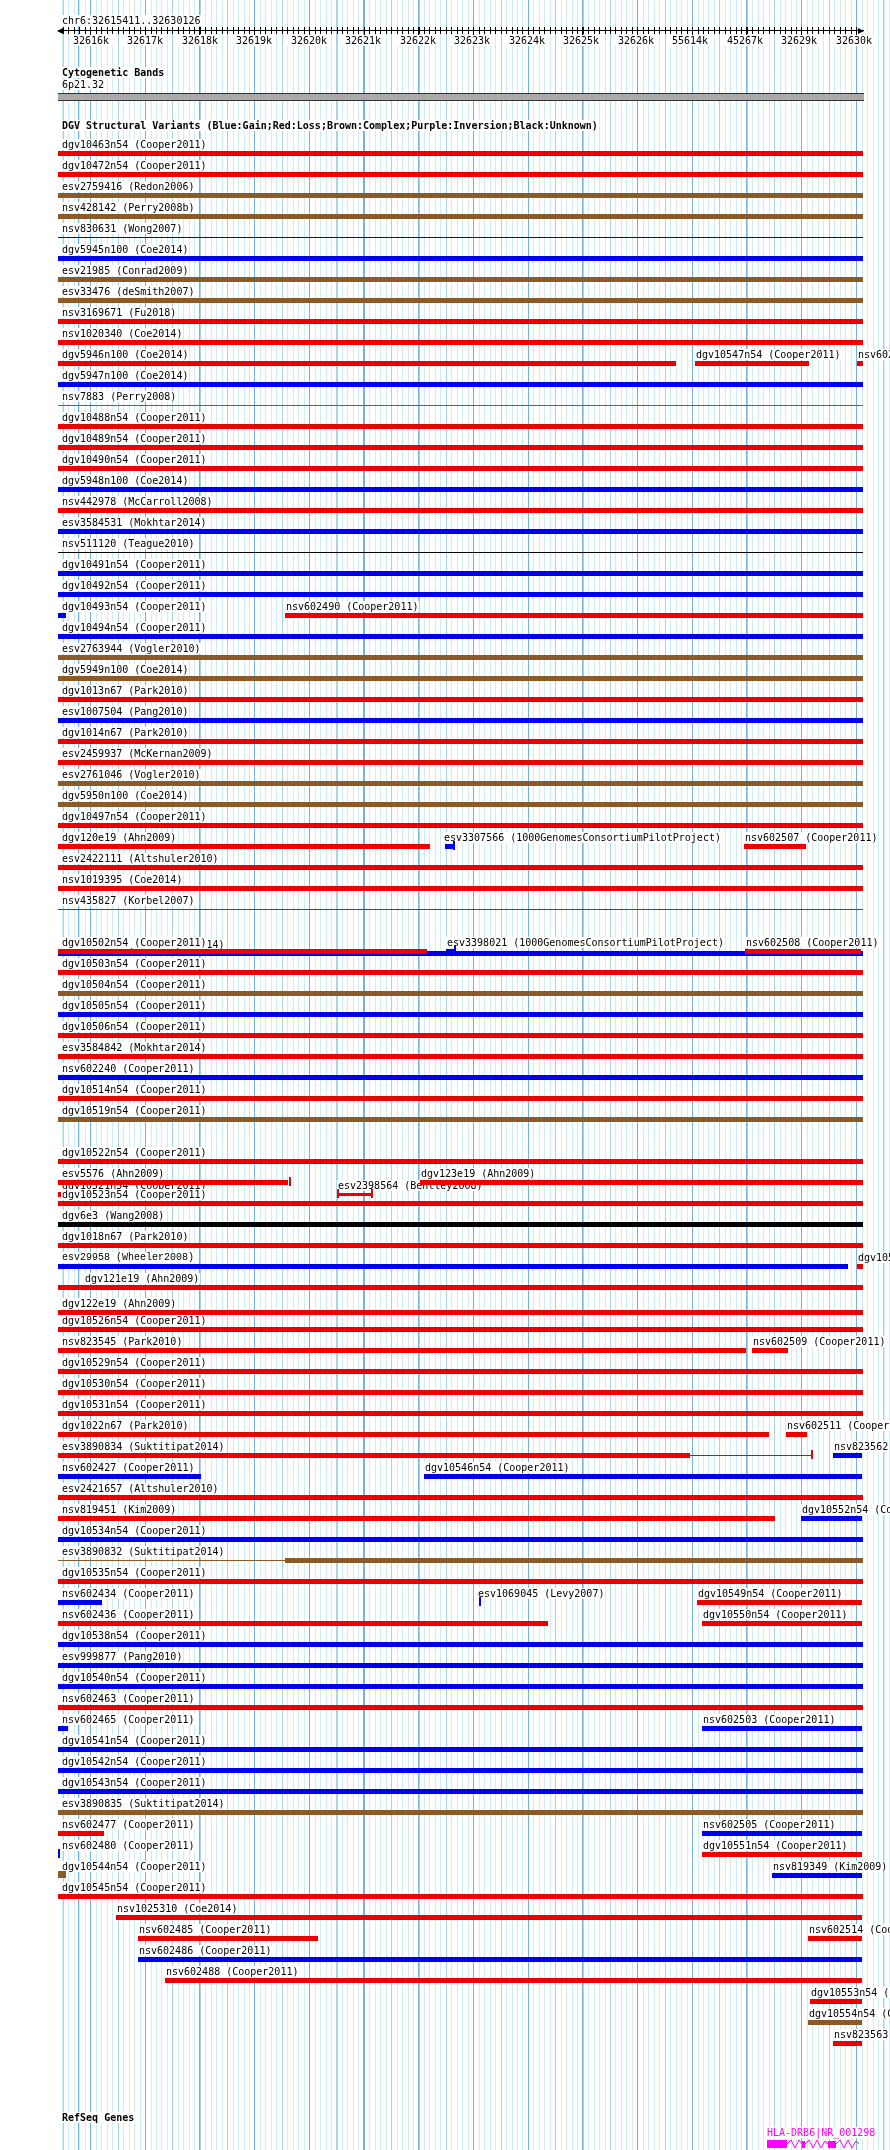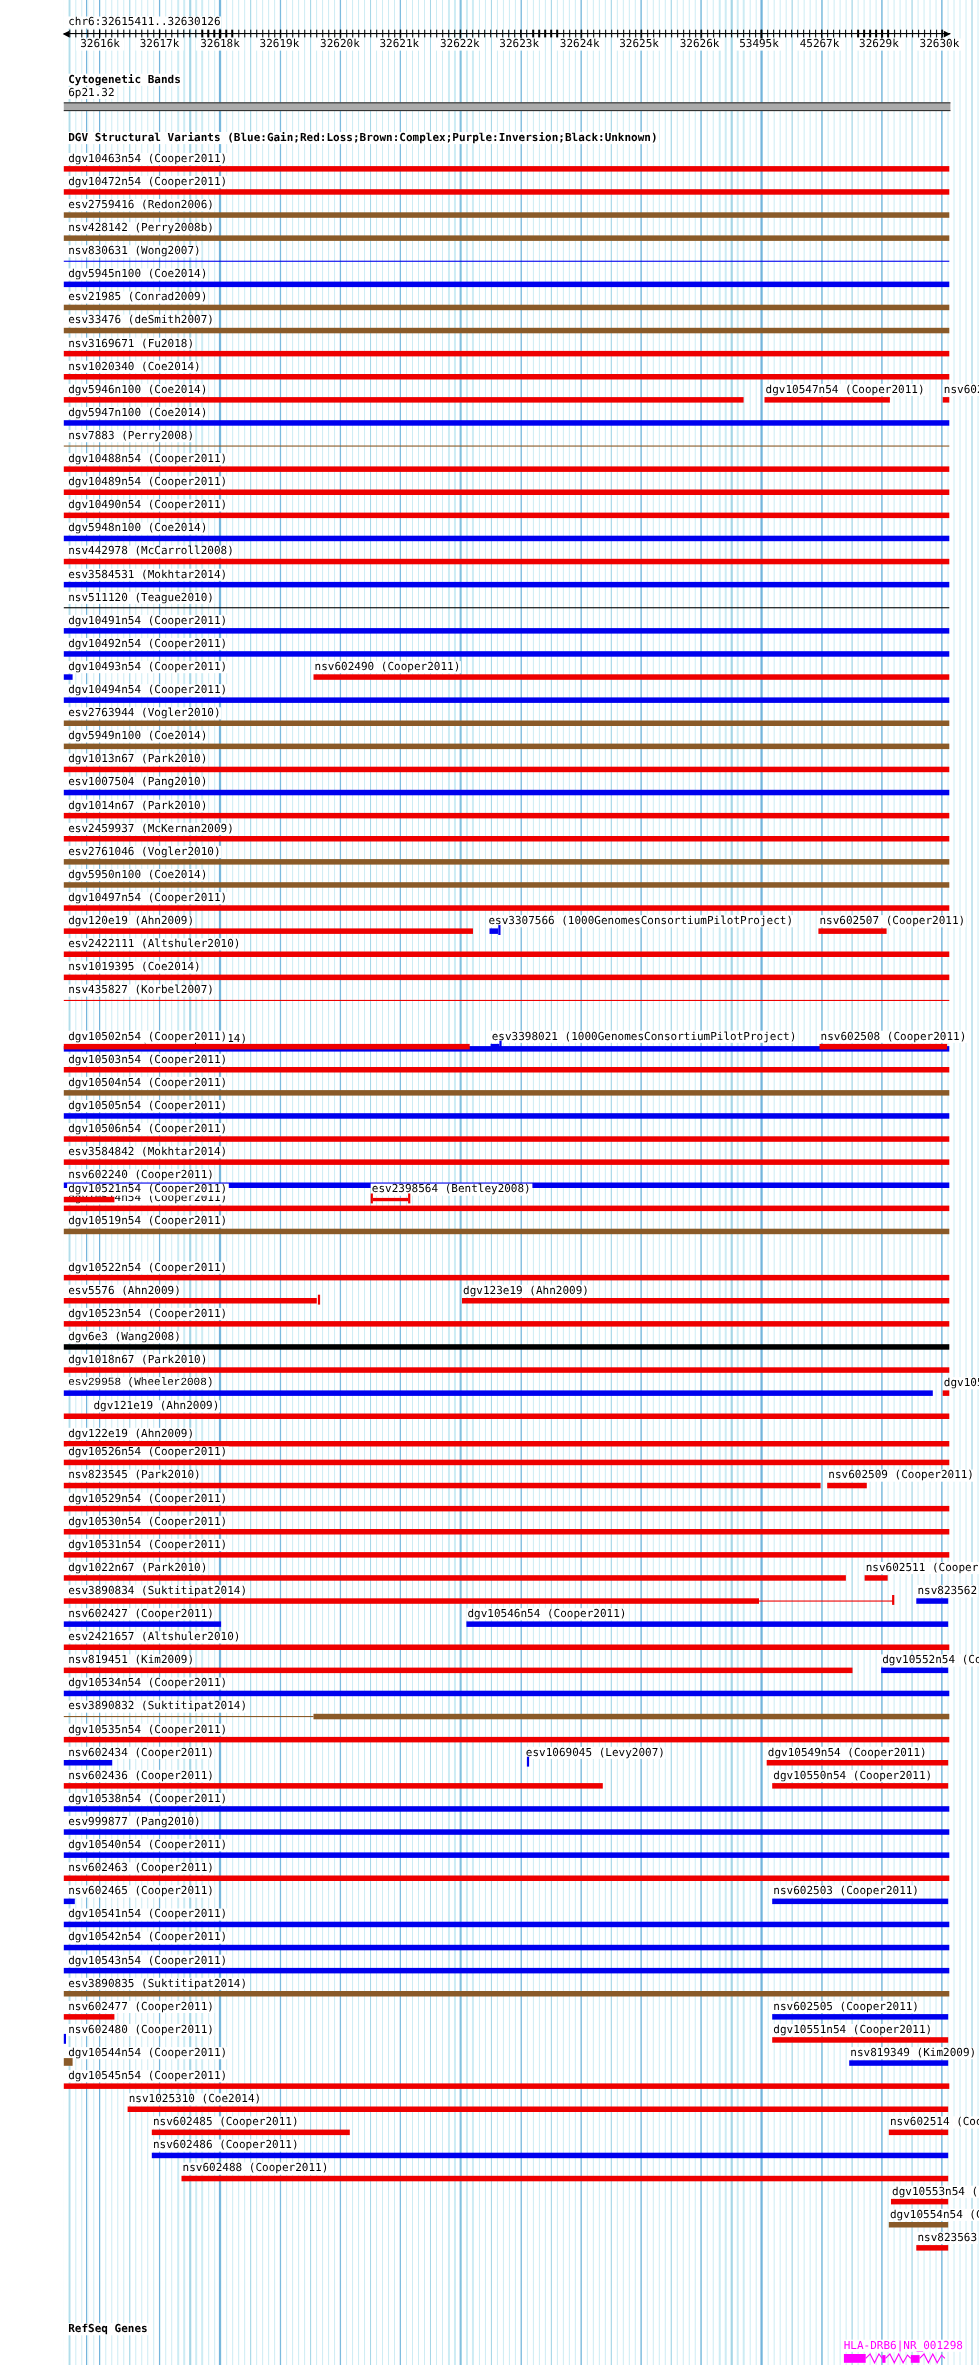--- a/index.html
+++ b/index.html
@@ -52,21 +52,21 @@
       <span class="rlbl" style="left: 123px;">32617k</span>
       <span class="rlbl" style="left: 178px;">32618k</span>
       <span class="rlbl" style="left: 232px;">32619k</span>
       <span class="rlbl" style="left: 287px;">32620k</span>
       <span class="rlbl" style="left: 341px;">32621k</span>
       <span class="rlbl" style="left: 396px;">32622k</span>
       <span class="rlbl" style="left: 450px;">32623k</span>
       <span class="rlbl" style="left: 505px;">32624k</span>
       <span class="rlbl" style="left: 559px;">32625k</span>
       <span class="rlbl" style="left: 614px;">32626k</span>
-      <span class="rlbl" style="left: 668px;">53495k</span>
+      <span class="rlbl" style="left: 668px;">55614k</span>
       <span class="rlbl" style="left: 723px;">45267k</span>
       <span class="rlbl" style="left: 777px;">32629k</span>
       <span class="rlbl" style="left: 832px;">32630k</span>
     </div>
 
   <div class="txt bold" style="left:61px;top:67px;">Cytogenetic Bands</div>
   <div class="txt" style="left:61px;top:79px;">6p21.32</div>
   <div id="cyto-bar"></div>
 
   <div class="txt bold" style="left:61px;top:120px;">DGV Structural Variants (Blue:Gain;Red:Loss;Brown:Complex;Purple:Inversion;Black:Unknown)</div>
@@ -268,21 +268,21 @@
         <div class="seg seg-b" style="left: 58px; width: 805px; background: rgb(0, 0, 238);"></div>
       </div>
       <div class="trk-row" style="top: 1084px;">
         <span class="lbl" style="left: 61px;">dgv10514n54 (Cooper2011)</span>
         <div class="seg seg-b" style="left: 58px; width: 805px; background: rgb(238, 0, 0);"></div>
       </div>
       <div class="trk-row" style="top: 1105px;">
         <span class="lbl" style="left: 61px;">dgv10519n54 (Cooper2011)</span>
         <div class="seg seg-b" style="left: 58px; width: 805px; background: rgb(138, 90, 40);"></div>
       </div>
-      <div class="trk-row" style="top: 1076px;">
+      <div class="trk-row" style="top: 1180px;">
         <span class="lbl" style="left: 61px;">dgv10521n54 (Cooper2011)</span>
         <div class="seg seg-b" style="left: 58px; width: 46px; background: rgb(238, 0, 0);"></div>
         <span class="lbl" style="left: 337px;">esv2398564 (Bentley2008)</span>
         <div class="seg seg-t" style="left: 337px; width: 2px; background: rgb(238, 0, 0);"></div>
         <div class="seg seg-m" style="left: 339px; width: 32px; background: rgb(238, 0, 0);"></div>
         <div class="seg seg-t" style="left: 371px; width: 2px; background: rgb(238, 0, 0);"></div>
       </div>
       <div class="trk-row" style="top: 1147px;">
         <span class="lbl" style="left: 61px;">dgv10522n54 (Cooper2011)</span>
         <div class="seg seg-b" style="left: 58px; width: 805px; background: rgb(238, 0, 0);"></div>

